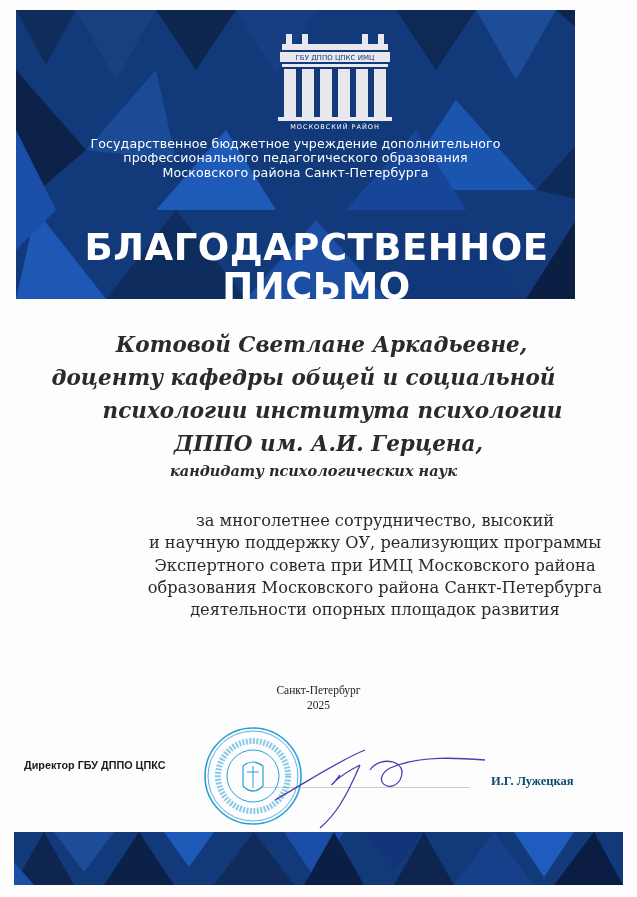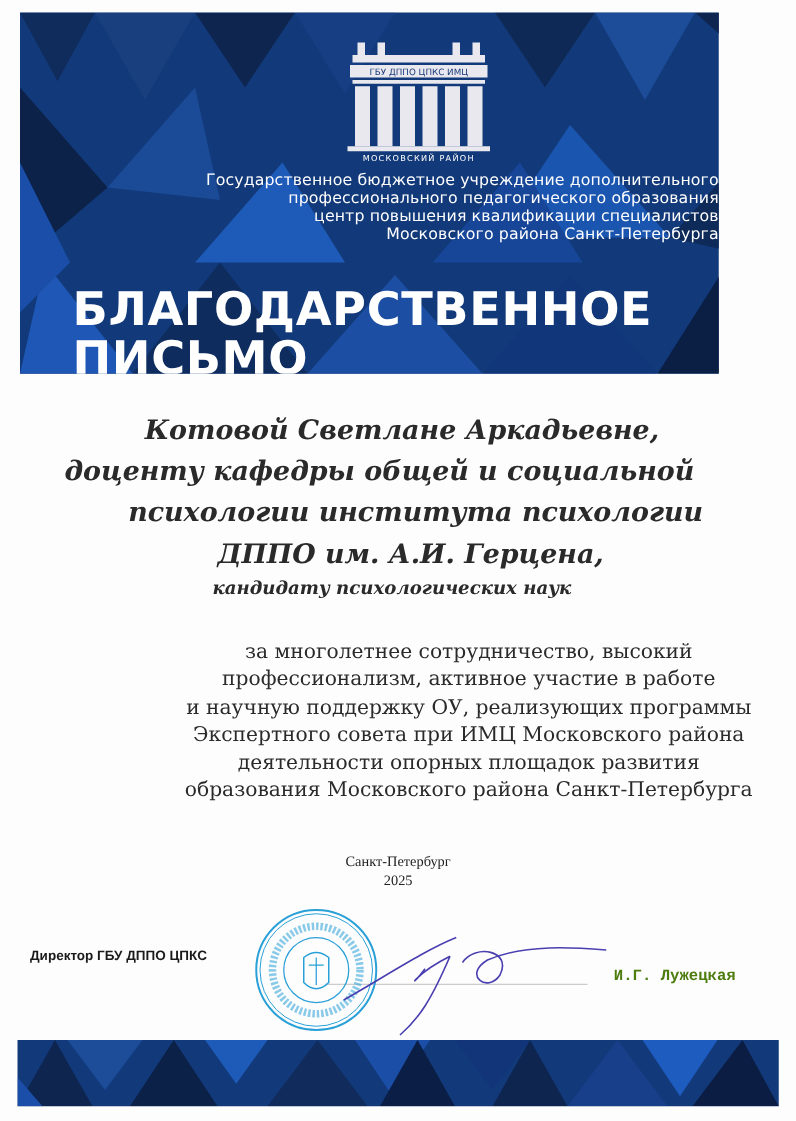--- a/index.html
+++ b/index.html
@@ -2,32 +2,32 @@
 <html><head>
 <meta charset="utf-8">
 <style>
   html,body{margin:0;padding:0;background:#fdfdfd;}
   body{width:637px;height:897px;position:relative;overflow:hidden;font-family:"DejaVu Sans",sans-serif;}
   .band{position:absolute;left:16px;width:559px;overflow:hidden;background:#123a7a;}
   .band svg.tri{position:absolute;left:0;top:0;}
   #top-band{top:10px;height:289px;}
   #bottom-band{top:832px;height:53px;left:14px;width:609px;}
   .logo{position:absolute;left:258px;top:20px;width:122px;height:100px;}
-  .org{position:absolute;left:0;right:0;top:127px;text-align:right;color:#fff;font-size:12.6px;line-height:14.4px;letter-spacing:0.1px;}
-  .title{position:absolute;left:0;right:0;top:218px;text-align:left;color:#fff;font-weight:bold;font-size:37px;line-height:39px;letter-spacing:0.5px;padding-left:42px;}
+  .org{position:absolute;left:0;right:0;top:127px;text-align:center;color:#fff;font-size:12.6px;line-height:14.4px;letter-spacing:0.1px;}
+  .title{position:absolute;left:0;right:0;top:218px;text-align:center;color:#fff;font-weight:bold;font-size:37px;line-height:39px;letter-spacing:0.5px;padding-left:42px;}
   .recipient{position:absolute;left:0;right:0;top:328px;text-align:center;color:#2a2a2a;font-family:"DejaVu Serif",serif;font-style:italic;font-weight:bold;font-size:21.5px;line-height:33px;}
   .recipient .l0{margin-left:6px;}
   .recipient .l1{margin-left:-30px;}
   .recipient .l2{margin-left:28px;}
   .recipient .l3{margin-left:20px;}
   .recipient .degree{font-size:14.5px;line-height:22px;margin-left:-10px;}
   .reason{position:absolute;left:130px;width:490px;top:510px;text-align:center;color:#2a2a2a;font-family:"DejaVu Serif",serif;font-size:16.2px;line-height:22.3px;}
   .place{position:absolute;left:0;right:0;top:683px;text-align:center;font-family:"Liberation Serif",serif;font-size:11.5px;line-height:15px;color:#222;}
   .sig-left{position:absolute;left:24px;top:757px;font-family:Liberation Sans, sans-serif;font-weight:bold;font-size:10.8px;line-height:16px;color:#1a1a1a;}
-  .sig-right{position:absolute;left:491px;top:774px;font-family:Liberation Mono, monospace;font-weight:bold;font-size:12.5px;color:#4d7c0f;}
+  .sig-right{position:absolute;left:491px;top:774px;font-family:Liberation Serif, serif;font-weight:bold;font-size:12.5px;color:#0c4a6e;}
   .sig-line{position:absolute;left:260px;top:787px;width:210px;height:1px;background:#ccc;}
   .stamp{position:absolute;left:203px;top:726px;width:100px;height:100px;}
   .signature{position:absolute;left:270px;top:740px;width:220px;height:90px;}
 </style>
 </head>
 <body>
 
 <div id="top-band" class="band">
   <svg class="tri" width="608" height="289" viewBox="0 0 608 289">
     <g>
@@ -71,45 +71,43 @@
         <rect x="100" y="39" width="12" height="48"></rect>
       <rect x="4" y="87" width="114" height="4"></rect>
     </g>
     <text x="61" y="30" text-anchor="middle" font-size="7" fill="#1a3a7a" font-family="DejaVu Sans, sans-serif">ГБУ ДППО ЦПКС ИМЦ</text>
     <text x="61" y="99" text-anchor="middle" font-size="6.5" fill="#ffffff" font-family="DejaVu Sans, sans-serif" letter-spacing="1">МОСКОВСКИЙ РАЙОН</text>
   </svg>
 
   <div class="org">
     <div>Государственное бюджетное учреждение дополнительного</div>
     <div>профессионального педагогического образования</div>
-    <div>центр повышения квалификации специалистов</div>
     <div>Московского района Санкт-Петербурга</div>
   </div>
 
   <div class="title">
     <div>БЛАГОДАРСТВЕННОЕ</div>
     <div>ПИСЬМО</div>
   </div>
 </div>
 
 <div class="recipient">
   <div class="l0">Котовой Светлане Аркадьевне,</div>
   <div class="l1">доценту кафедры общей и социальной</div>
   <div class="l2">психологии  института психологии</div>
   <div class="l3">ДППО им. А.И. Герцена,</div>
   <div class="degree">кандидату психологических наук</div>
 </div>
 
 <div class="reason">
   <div>за многолетнее сотрудничество, высокий</div>
-  <div>профессионализм, активное участие в работе</div>
   <div>и научную поддержку ОУ, реализующих программы</div>
   <div>Экспертного совета при ИМЦ Московского района</div>
+  <div>образования Московского района Санкт-Петербурга</div>
   <div>деятельности опорных площадок развития</div>
-  <div>образования Московского района Санкт-Петербурга</div>
 </div>
 
 <div class="place">
   <div>Санкт-Петербург</div>
   <div>2025</div>
 </div>
 
 <div class="sig-left">
   <div>Директор ГБУ ДППО ЦПКС</div>
 </div>

